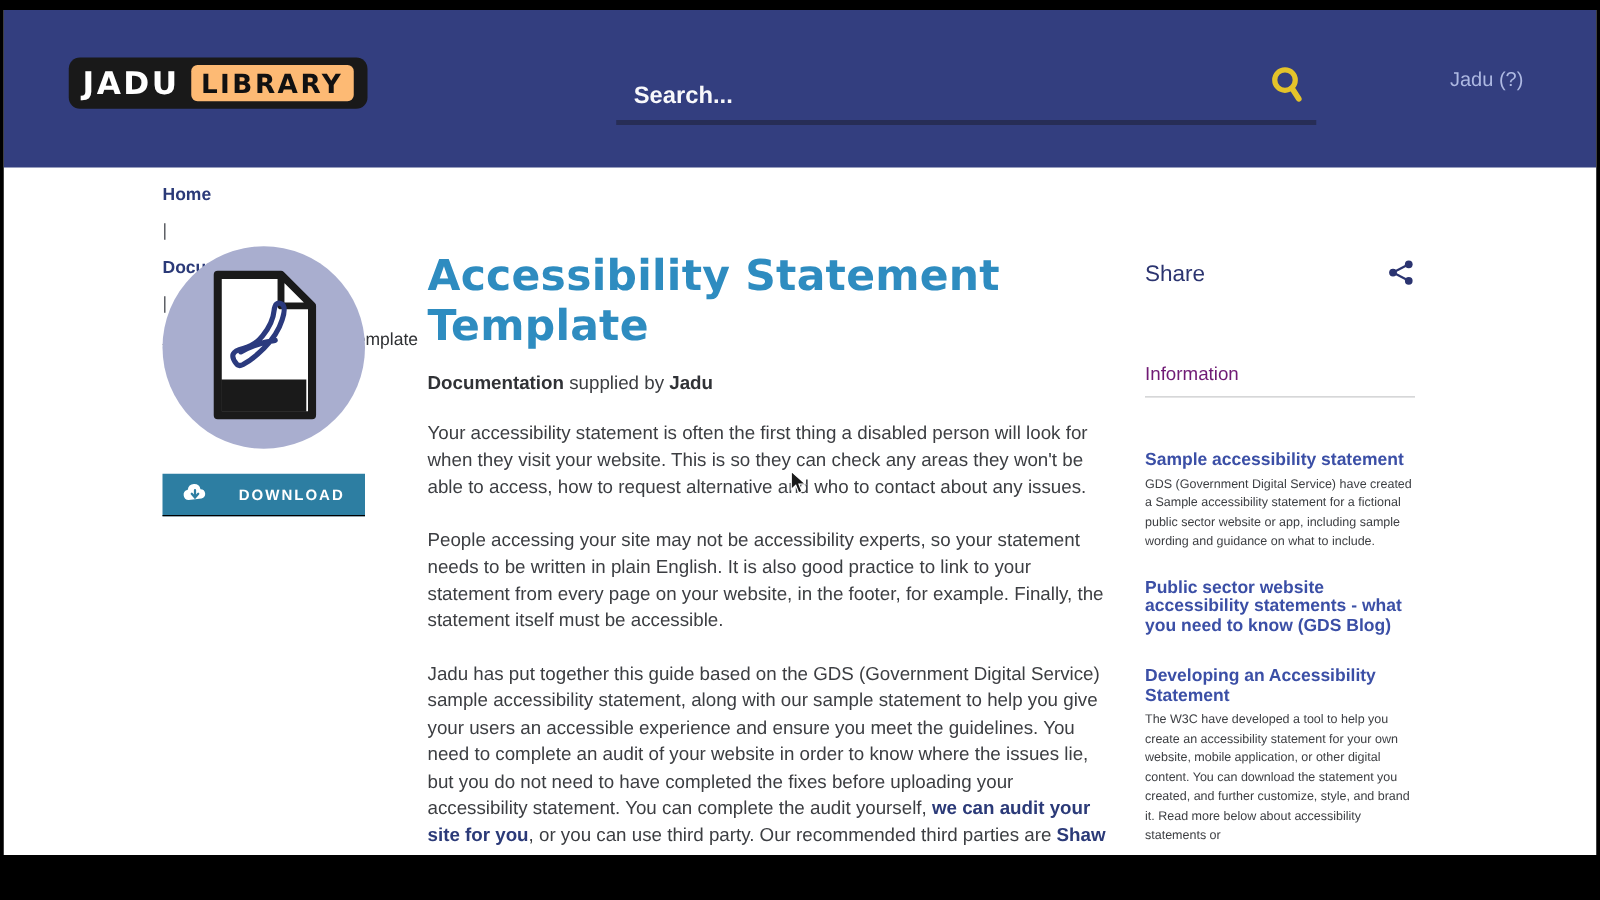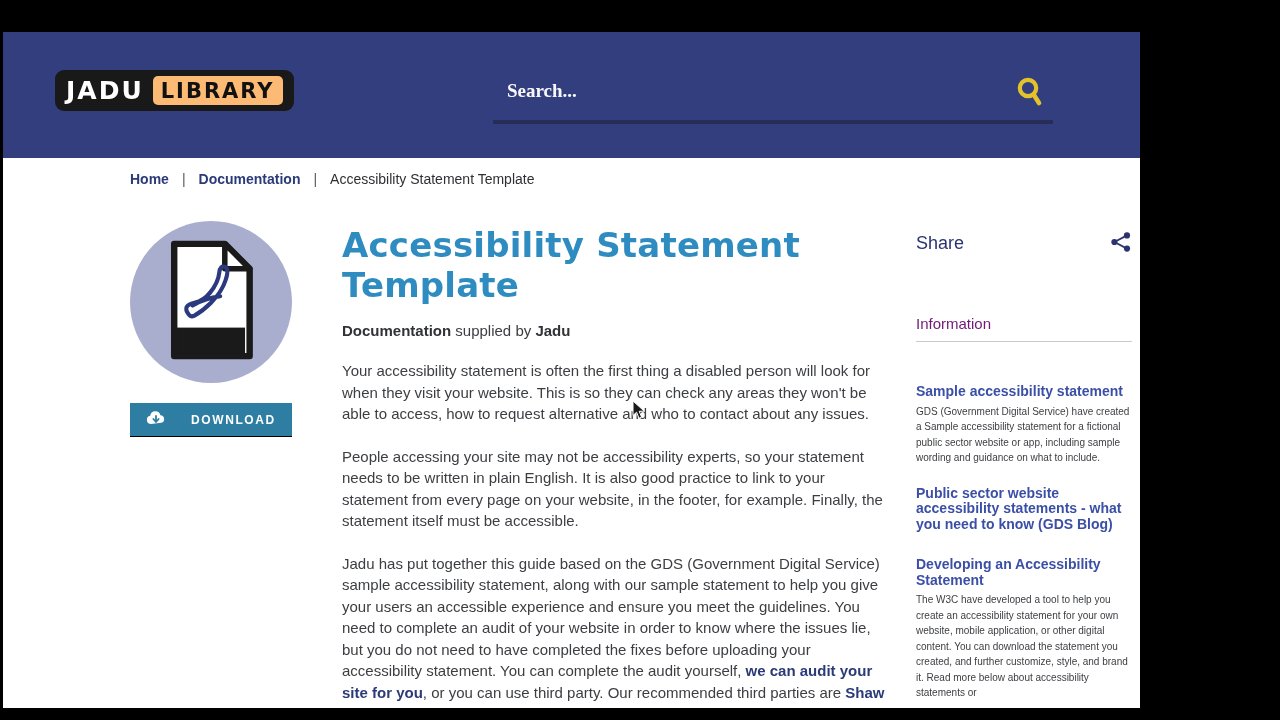--- a/index.html
+++ b/index.html
@@ -1,35 +1,35 @@
 <!DOCTYPE html>
 <html><head>
 <meta charset="utf-8">
 <style>
   * { margin:0; padding:0; box-sizing:border-box; }
   html,body { width:1280px; height:720px; background:#000; font-family:"Liberation Sans", sans-serif; overflow:hidden; }
-  .page { position:absolute; left:3px; top:32px; width:1137px; height:676px; background:#ffffff; overflow:hidden; }
+  .page { position:absolute; left:3px; top:8px; width:1274px; height:676px; background:#ffffff; overflow:hidden; }
 
   
   .header { position:absolute; left:0; top:0; width:100%; height:126px; background:#333e7f; }
   .logo { position:absolute; left:52px; top:38px; display:inline-flex; align-items:center; gap:9px;
           background:#191919; border-radius:9px; padding:6px 11px; cursor:pointer; }
   .logo-primary { color:#ffffff; font-size:25px; font-weight:bold; letter-spacing:2px; font-family:"DejaVu Sans", sans-serif; }
   .logo-secondary { background:#fdba74; color:#111111; font-size:21px; font-weight:bold; letter-spacing:2px;
           padding:3px 8px 2px; border-radius:5px; font-family:"DejaVu Sans", sans-serif; }
   .search-wrap { position:absolute; left:490px; top:40px; width:560px; height:52px;
           border-bottom:4px solid #272d56; display:flex; align-items:flex-start; }
   .search-input { flex:1; background:transparent; border:none; outline:none; color:#ffffff;
-          font-size:19px; font-weight:bold; padding:8px 0 0 14px; font-family:Liberation Serif, serif; }
+          font-size:19px; font-weight:bold; padding:8px 0 0 14px; font-family:Liberation Sans, sans-serif;margin-top:10px; }
   .search-input::placeholder { color:#ffffff; opacity:0.97; }
   .search-btn { background:transparent; border:none; cursor:pointer; padding:4px 8px 0 0; }
   .help-link { position:absolute; left:1157px; top:48px; color:#aeb9e2; font-size:16px; text-decoration:none; cursor:pointer; }
 
   
-  .breadcrumb { position:absolute; left:127px; top:139px; font-size:14px; display:flex; gap:13px; align-items:flex-start; }
+  .breadcrumb { position:absolute; left:127px; top:139px; font-size:14px; display:flex; gap:13px; align-items:flex-start;flex-direction:column; }
   .crumb-link { color:#2b3a78; font-weight:bold; text-decoration:none; cursor:pointer; }
   .crumb-sep { color:#55585e; font-weight:normal; }
   .crumb-current { color:#2e3033; }
 
   
   .doc-circle { position:absolute; left:127px; top:189px; width:162px; height:162px; border-radius:50%;
           background:#a9aecf; display:flex; align-items:center; justify-content:center; }
   .download-btn { position:absolute; left:127px; top:371px; width:162px; height:34px; background:#2d7ea2;
           border:none; border-bottom:1px solid #000000; color:#ffffff; display:flex; align-items:center;
           cursor:pointer; padding-left:16px; }

